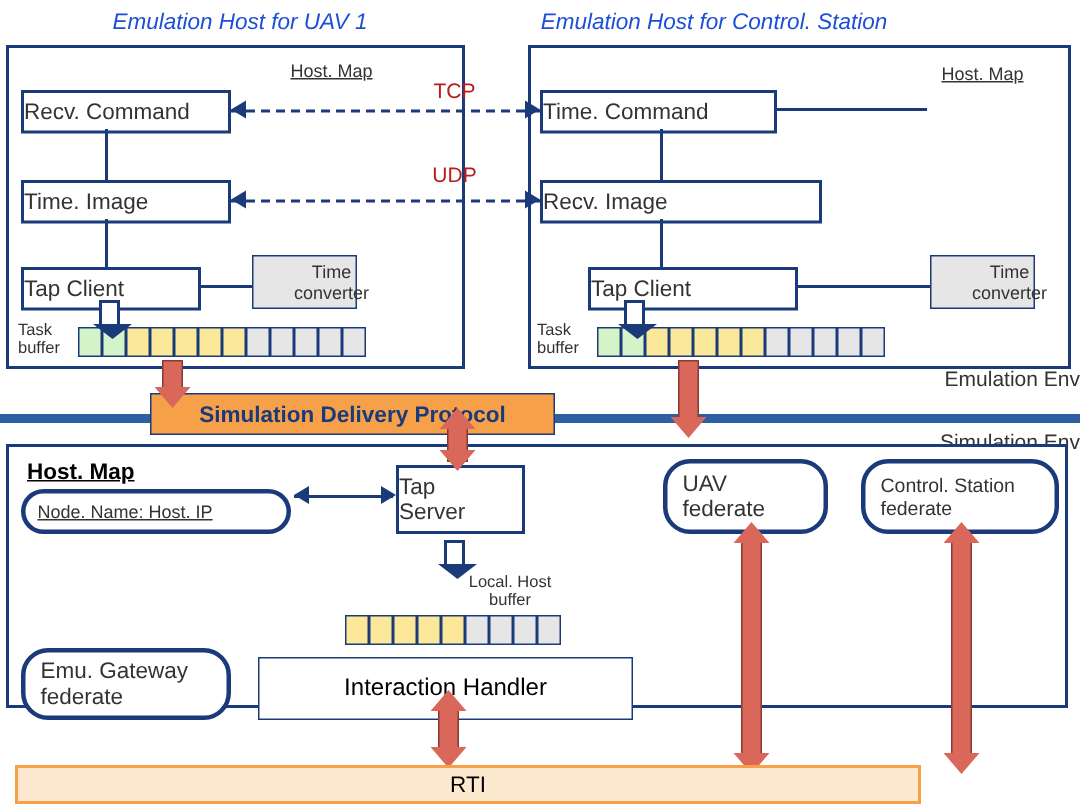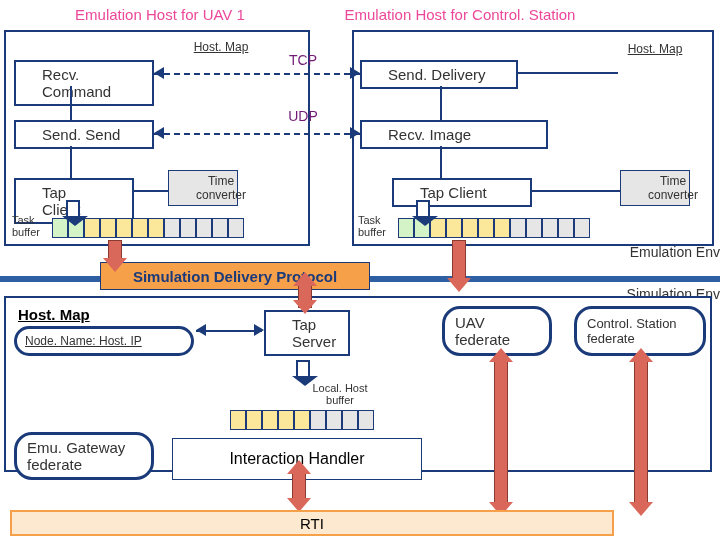--- a/index.html
+++ b/index.html
@@ -12,40 +12,41 @@
     background: #fff;
     overflow: hidden;
   }
   .abs { position: absolute; }
   .host-box {
     border: 2px solid #1a3a7a;
     background: #fff;
   }
   .host-title {
     font-size: 15px;
-    color: #ec4899;
+    color: #1d4ed8;
     position: absolute;
     text-align: center;
+    font-style: italic;
   }
   .node-box {
     border: 2px solid #1a3a7a;
     background: #fff;
-    padding: 4px 26px;
+    padding: 4px 0;
     font-size: 15px;
     color: #333;
   }
   .hostmap-lbl {
     font-size: 12px;
     color: #333;
     text-decoration: underline;
     text-align: center;
   }
   .proto-lbl {
     font-size: 14px;
-    color: #701a75;
+    color: #b91c1c;
     text-align: center;
   }
   .grey-box {
     background: #e6e6e6;
     border: 1px solid #1a3a7a;
     font-size: 12px;
     text-align: center;
     color: #333;
     display:flex;align-items:center;justify-content:center;padding-left:36px;
   }
@@ -118,28 +119,28 @@
   }
   .hollow-arrow-down::after{
     content:'';position:absolute;left:-6px;top:14px;
     width:0;height:0;border-left:13px solid transparent;border-right:13px solid transparent;border-top:10px solid #1a3a7a;
   }
 </style>
 </head>
 <body>
 
 <div class="abs host-title" style="left:40px;top:6px;width:240px">Emulation Host for UAV 1</div>
-<div class="abs host-title" style="left:310px;top:6px;width:300px">Emulation Host for Control. Station</div>
+<div class="abs host-title" style="left:326px;top:6px;width:300px">Emulation Host for Control. Station</div>
 
 <div class="abs host-box" style="left:4px;top:30px;width:306px;height:216px"></div>
 
 <div class="abs host-box" style="left:352px;top:30px;width:362px;height:216px"></div>
 
 <div class="abs node-box" style="left:14px;top:60px;width:140px">Recv. Command</div>
-<div class="abs node-box" style="left:14px;top:120px;width:140px">Send. Send</div>
+<div class="abs node-box" style="left:14px;top:120px;width:140px">Time. Image</div>
 <div class="abs node-box" style="left:14px;top:178px;width:120px">Tap Client</div>
 <div class="abs hostmap-lbl" style="left:186px;top:40px;width:70px">Host. Map</div>
 <div class="abs grey-box" style="left:168px;top:170px;width:70px;height:36px;white-space:pre-line">Time
 converter</div>
 
 <div class="abs buf-lbl" style="left:12px;top:214px;white-space:pre-line">Task
 buffer</div>
 <div class="abs buf-row" style="left:52px;top:218px">
   <div class="buf-cell buf-green"></div>
     <div class="buf-cell buf-green"></div>
@@ -148,21 +149,21 @@
     <div class="buf-cell buf-yellow"></div>
     <div class="buf-cell buf-yellow"></div>
   <div class="buf-cell buf-yellow"></div>
     <div class="buf-cell buf-grey"></div>
     <div class="buf-cell buf-grey"></div>
   <div class="buf-cell buf-grey"></div>
     <div class="buf-cell buf-grey"></div>
     <div class="buf-cell buf-grey"></div>
 </div>
 
-<div class="abs node-box" style="left:360px;top:60px;width:158px">Send. Delivery</div>
+<div class="abs node-box" style="left:360px;top:60px;width:158px">Time. Command</div>
 <div class="abs node-box" style="left:360px;top:120px;width:188px">Recv. Image</div>
 <div class="abs node-box" style="left:392px;top:178px;width:140px">Tap Client</div>
 <div class="abs hostmap-lbl" style="left:620px;top:42px;width:70px">Host. Map</div>
 <div class="abs grey-box" style="left:620px;top:170px;width:70px;height:36px;white-space:pre-line">Time
 converter</div>
 
 <div class="abs buf-lbl" style="left:358px;top:214px;white-space:pre-line">Task
 buffer</div>
 <div class="abs buf-row" style="left:398px;top:218px">
   <div class="buf-cell buf-green"></div>

